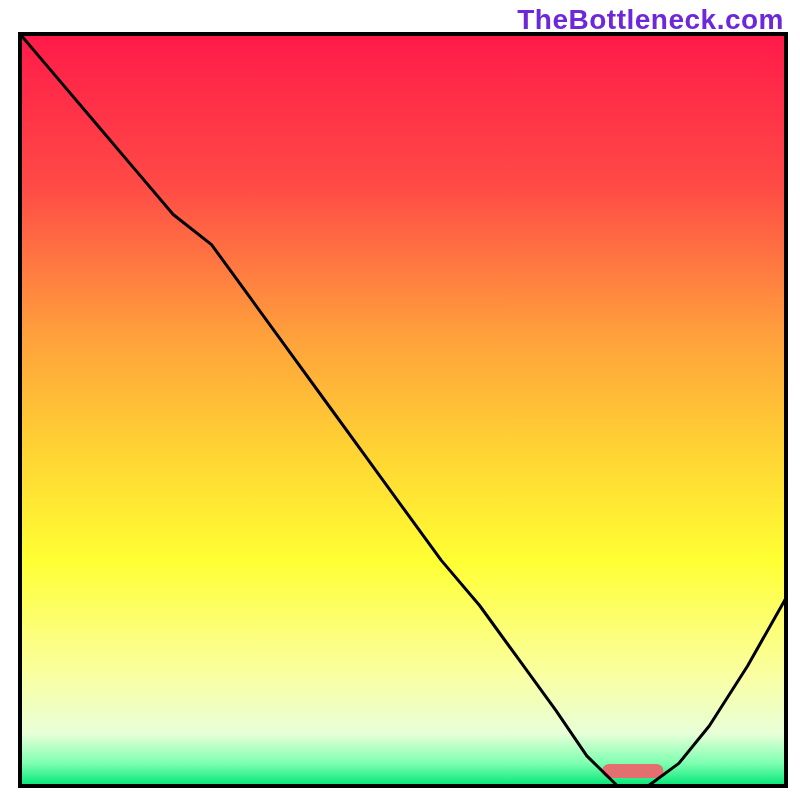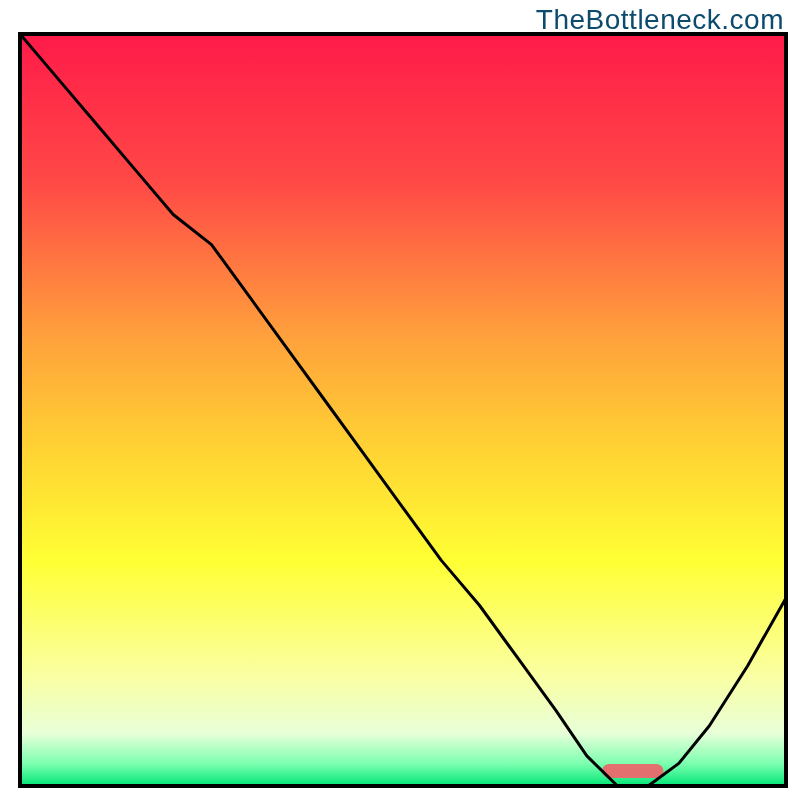--- a/index.html
+++ b/index.html
@@ -14,23 +14,23 @@
   .frame {
     position: relative;
     width: 800px;
     height: 800px;
     box-sizing: border-box;
   }
   .watermark {
     position: absolute;
     top: 4px;
     right: 16px;
-    font-weight: normal;
+    font-weight: bold;
     font-size: 28px;
-    color: #0c4a6e;
+    color: #6d28d9;
     letter-spacing: 0.5px;
     user-select: none;
   }
   svg {
     display: block;
   }
 </style>
 </head>
 <body>
 

